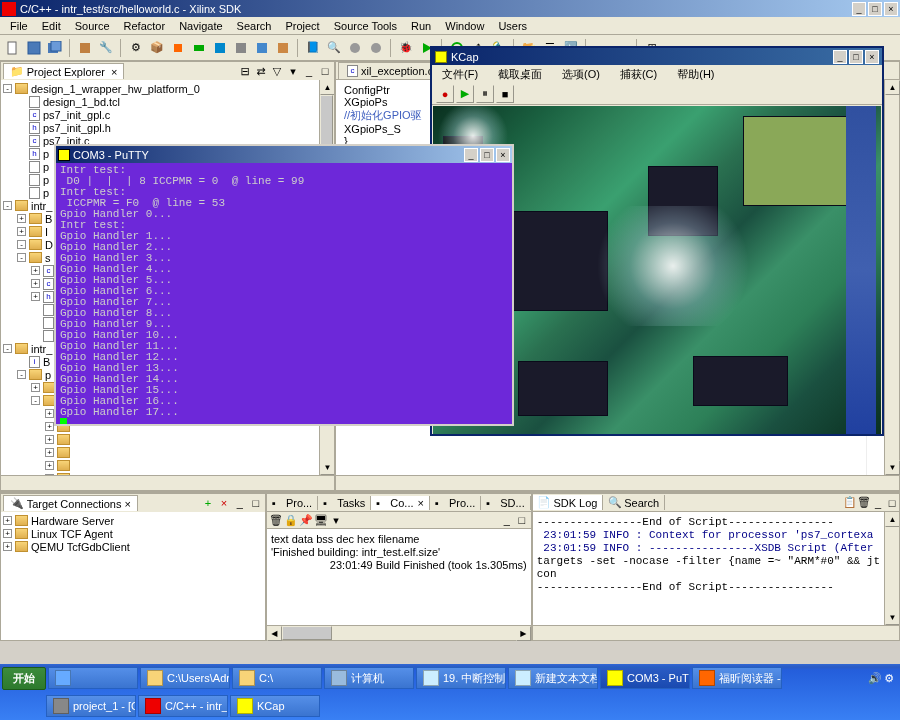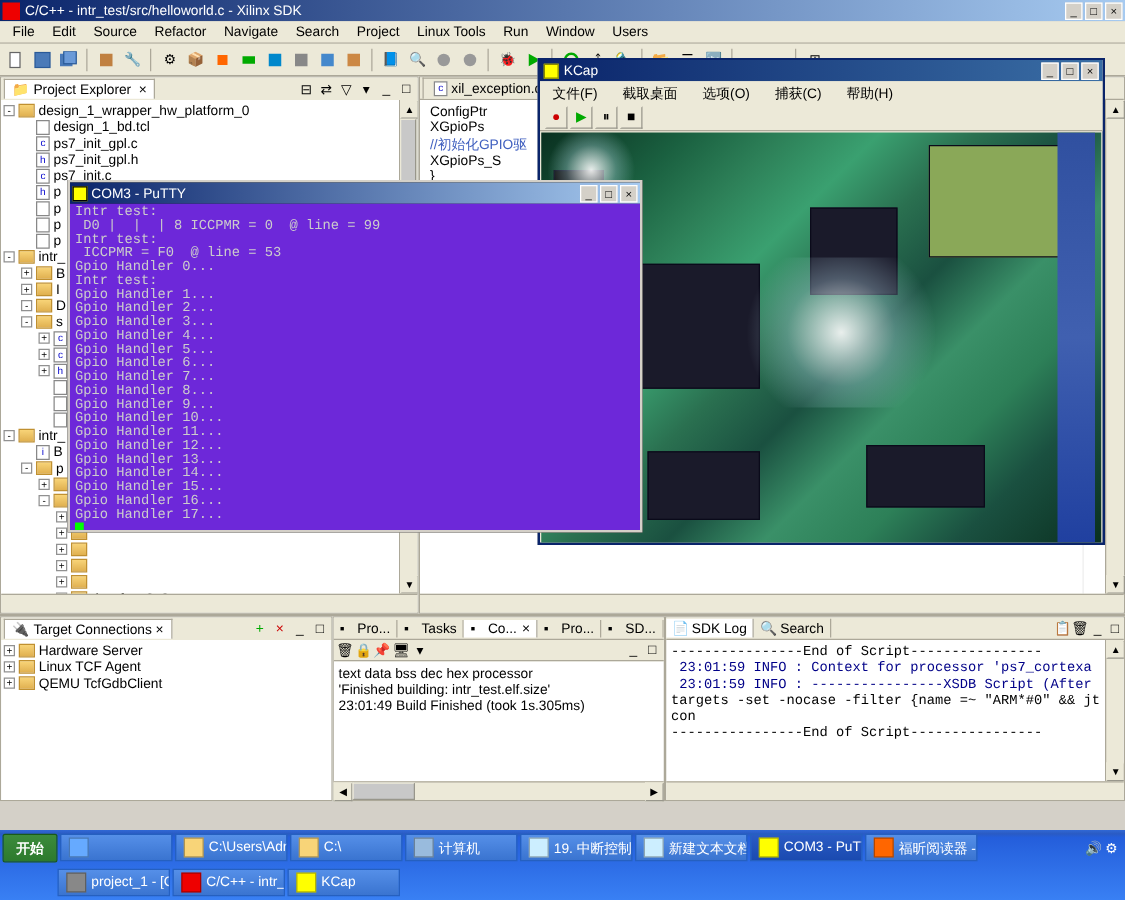--- a/index.html
+++ b/index.html
@@ -78,21 +78,21 @@
 </div>
 
 <div class="menubar">
   <span class="menu-item">File</span>
   <span class="menu-item">Edit</span>
   <span class="menu-item">Source</span>
   <span class="menu-item">Refactor</span>
   <span class="menu-item">Navigate</span>
   <span class="menu-item">Search</span>
   <span class="menu-item">Project</span>
-  <span class="menu-item">Linux Tools</span>
+  <span class="menu-item">Source Tools</span>
   <span class="menu-item">Run</span>
   <span class="menu-item">Window</span>
   <span class="menu-item">Users</span>
 </div>
 
 <div class="toolbar">
   <div class="tool-btn">
       <svg viewBox="0 0 14 14">
         <rect x="2" y="1" width="8" height="12" fill="#fff" stroke="#666"></rect>
       </svg>
@@ -531,24 +531,24 @@
       <span class="panel-tool">🔒</span>
       <span class="panel-tool">📌</span>
       <span class="panel-tool">🖥</span>
       <span class="panel-tool">▾</span>
       <span style="flex:1;"></span>
       <span class="panel-tool">_</span>
       <span class="panel-tool">□</span>
     </div>
     <div style="flex:1; overflow:hidden;">
       <div class="console-text" id="console-body">
-          <div>   text	   data	    bss	    dec	    hex	processor</div>
+          <div>   text	   data	    bss	    dec	    hex	filename</div>
           <div>'Finished building: intr_test.elf.size'</div>
           <div> </div>
-          <div style="color: rgb(0, 0, 0);">23:01:49 Build Finished (took 1s.305ms)</div>
+          <div style="color: rgb(0, 0, 0); text-align: right;">23:01:49 Build Finished (took 1s.305ms)</div>
         </div>
     </div>
     <div class="scrollbar-h" style="display:flex;">
       <div class="scroll-btn">◀</div>
       <div style="width:50px; background:#c8c8c8; border:1px outset #ece9d8;"></div>
       <div style="flex:1;"></div>
       <div class="scroll-btn">▶</div>
     </div>
   </div>
 

